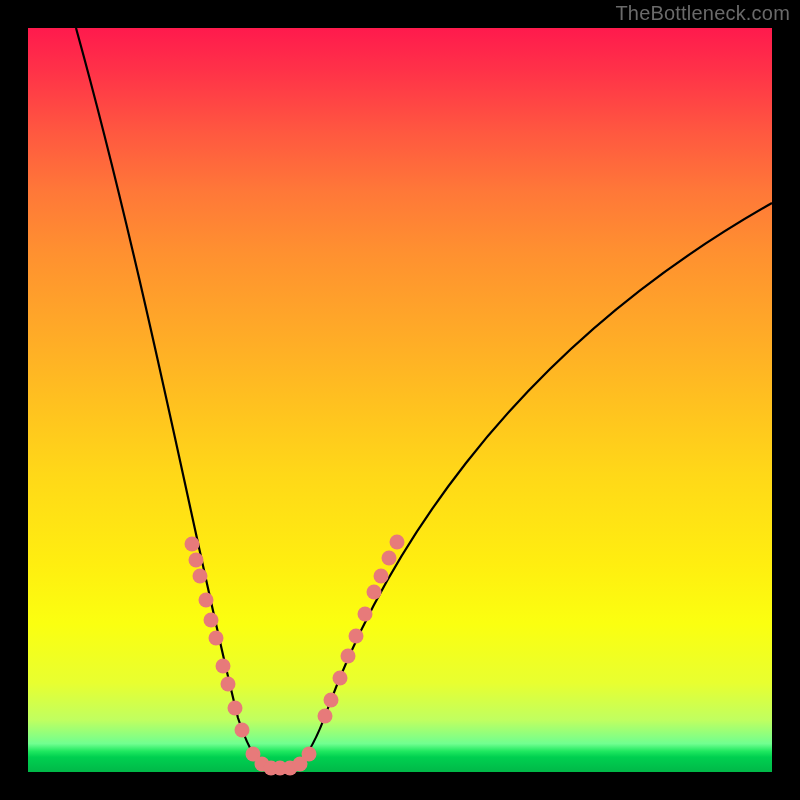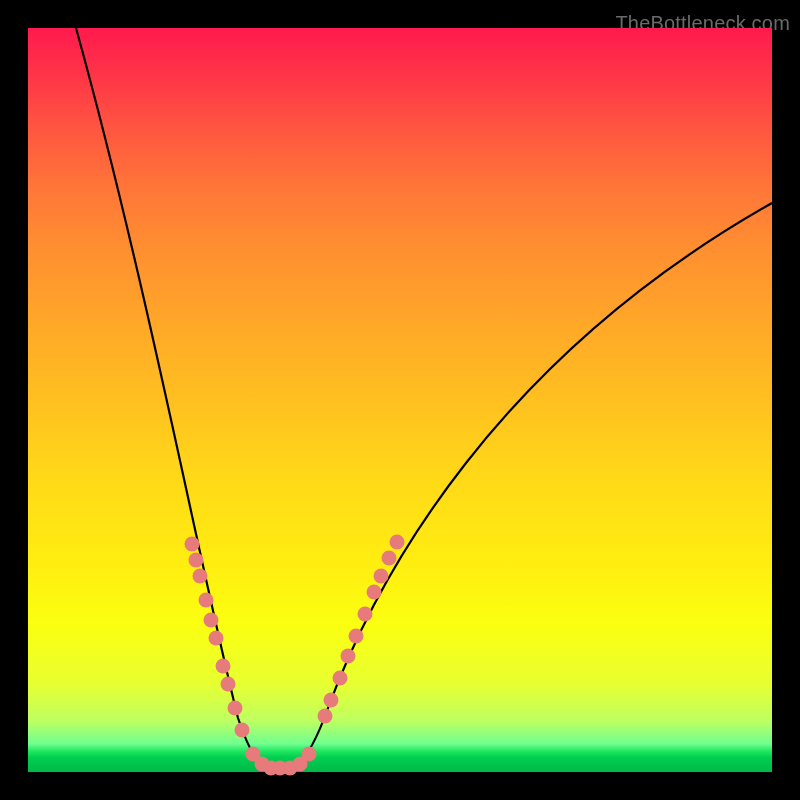--- a/index.html
+++ b/index.html
@@ -36,21 +36,21 @@
       #e8ff30 88%,
       #c0ff60 93%,
       #70ff90 96.2%,
       #20e860 97.2%,
       #00d050 98%,
       #00b848 100%
     );
   }
   .watermark {
     position: absolute;
-    top: 12px;
+    top: 2px;
     right: 10px;
     font-family: Arial, Helvetica, sans-serif;
     font-size: 20px;
     font-weight: 500;
     color: #6a6a6a;
     letter-spacing: 0.2px;
     white-space: nowrap;
     user-select: none;
   }
   svg.curve {

